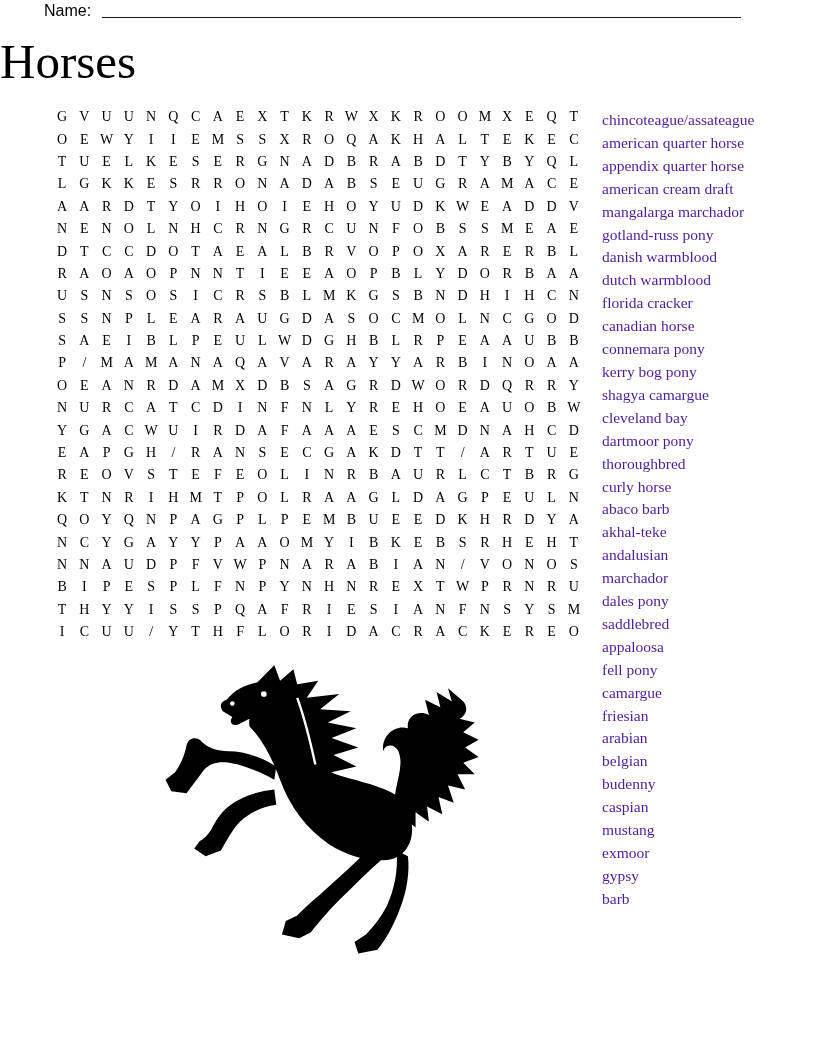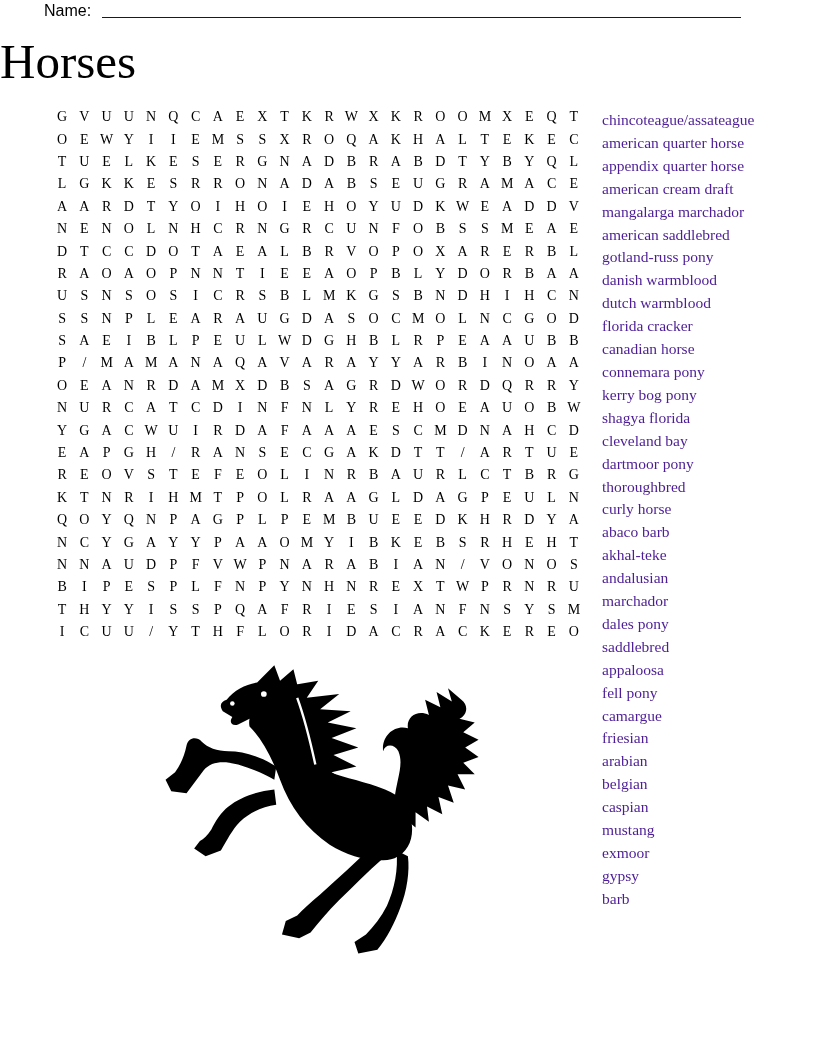--- a/index.html
+++ b/index.html
@@ -678,45 +678,45 @@
       <span class="grid-cell">E</span>
       <span class="grid-cell">O</span>
     </div>
 
   <div class="word-list">
       <div class="word-item">chincoteague/assateague</div>
       <div class="word-item">american quarter horse</div>
       <div class="word-item">appendix quarter horse</div>
       <div class="word-item">american cream draft</div>
       <div class="word-item">mangalarga marchador</div>
-      <div class="word-item">american saddlebred</div>
       <div class="word-item">gotland-russ pony</div>
       <div class="word-item">danish warmblood</div>
       <div class="word-item">dutch warmblood</div>
       <div class="word-item">florida cracker</div>
       <div class="word-item">canadian horse</div>
       <div class="word-item">connemara pony</div>
       <div class="word-item">kerry bog pony</div>
-      <div class="word-item">shagya florida</div>
+      <div class="word-item">shagya camargue</div>
       <div class="word-item">cleveland bay</div>
       <div class="word-item">dartmoor pony</div>
       <div class="word-item">thoroughbred</div>
       <div class="word-item">curly horse</div>
       <div class="word-item">abaco barb</div>
       <div class="word-item">akhal-teke</div>
       <div class="word-item">andalusian</div>
       <div class="word-item">marchador</div>
       <div class="word-item">dales pony</div>
       <div class="word-item">saddlebred</div>
       <div class="word-item">appaloosa</div>
       <div class="word-item">fell pony</div>
       <div class="word-item">camargue</div>
       <div class="word-item">friesian</div>
       <div class="word-item">arabian</div>
       <div class="word-item">belgian</div>
+      <div class="word-item">budenny</div>
       <div class="word-item">caspian</div>
       <div class="word-item">mustang</div>
       <div class="word-item">exmoor</div>
       <div class="word-item">gypsy</div>
       <div class="word-item">barb</div>
     </div>
 
   <svg class="horse-art" viewBox="0 0 350 330" xmlns="http://www.w3.org/2000/svg" aria-hidden="true">
     <g fill="#000000">
 

